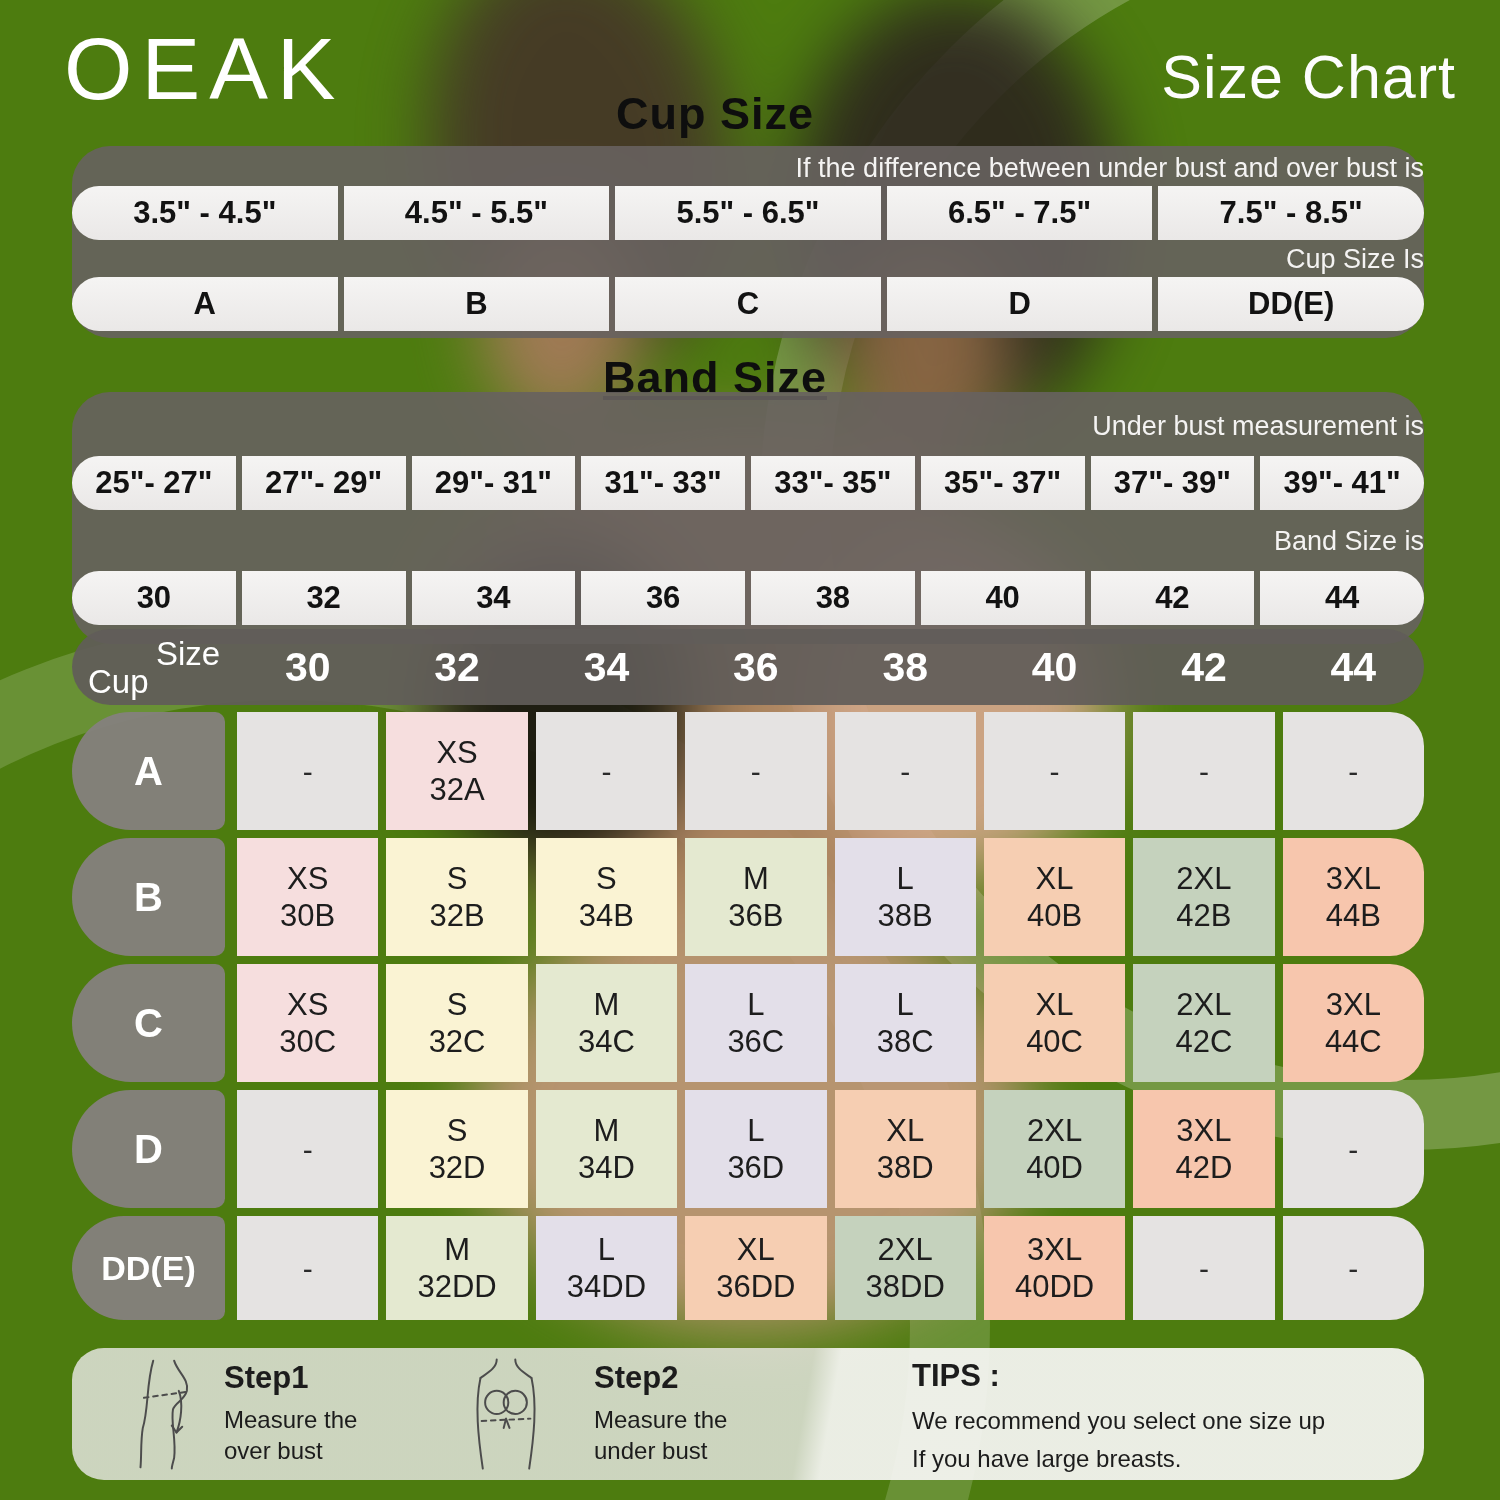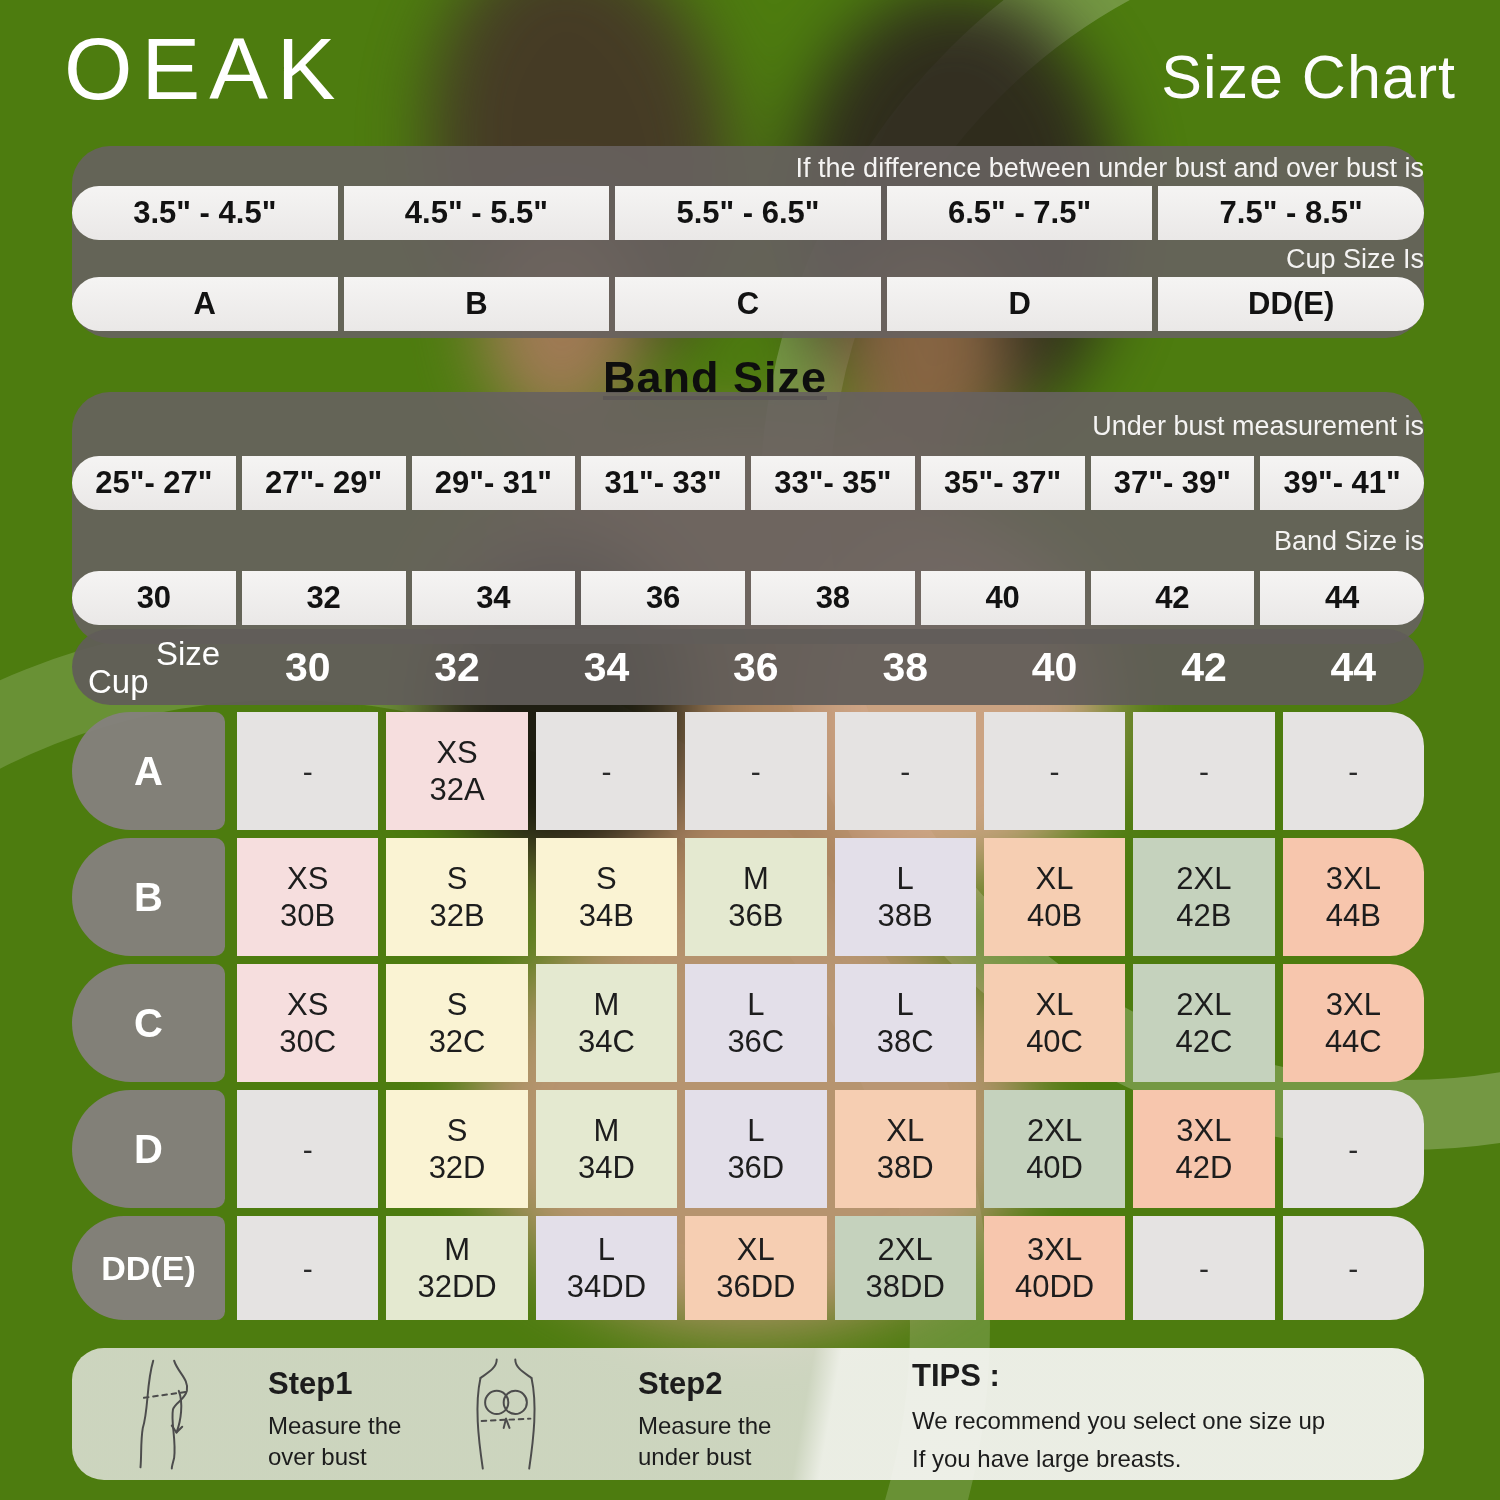--- a/index.html
+++ b/index.html
@@ -61,21 +61,21 @@
         color:#1d1d1d;font-size:31px;line-height:37px;}
   .mcell:last-child{border-radius:0 34px 34px 0;}
   .mcell .dash{font-size:30px;color:#2a2a2a;}
   
   .footer-band{position:absolute;left:72px;top:1348px;width:1352px;height:132px;
         border-radius:32px;
         background:linear-gradient(100deg,rgba(236,235,234,0.80) 54%,rgba(248,247,246,0.92) 56%);}
   .fig{position:absolute;top:8px;}
   .fig1{left:52px;}
   .fig2{left:392px;}
-  .step{position:absolute;top:18px;color:#1c1c1c;margin-left:44px;}
+  .step{position:absolute;top:12px;color:#1c1c1c;}
   .step1{left:152px;}
   .step2{left:522px;}
   .tips{left:840px;position:absolute;top:10px;color:#1c1c1c;}
   .step-label{font-size:31px;font-weight:bold;margin-bottom:8px;}
   .step-line{font-size:24px;line-height:31px;}
   .tips .step-line{line-height:38px;}
 </style>
 </head>
 <body>
 
@@ -91,20 +91,21 @@
       <div class="blob b-face2"></div>
     <div class="blob b-torso"></div>
       <div class="blob b-black"></div>
     <div class="blob b-pink"></div>
       <div class="blob b-lower"></div>
   </div>
 
   <div class="logo">OEAK</div>
   <div class="page-title">Size Chart</div>
 
+  <h2 class="sec-title cup-title">Cup Size</h2>
 
   <div class="darkband cup-table">
     <div class="band-header">If the  difference between under bust and over bust is</div>
     <div class="pill-row" id="cup-ranges">
         <div class="pill">3.5" -  4.5"</div>
         <div class="pill">4.5" -  5.5"</div>
         <div class="pill">5.5" -  6.5"</div>
         <div class="pill">6.5" -  7.5"</div>
         <div class="pill">7.5" -  8.5"</div>
       </div>

